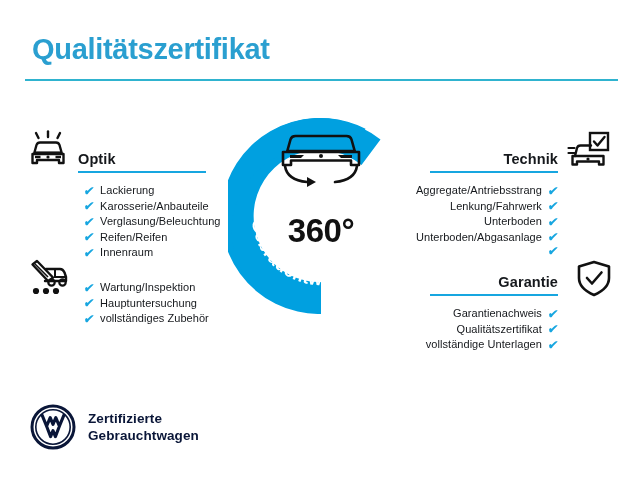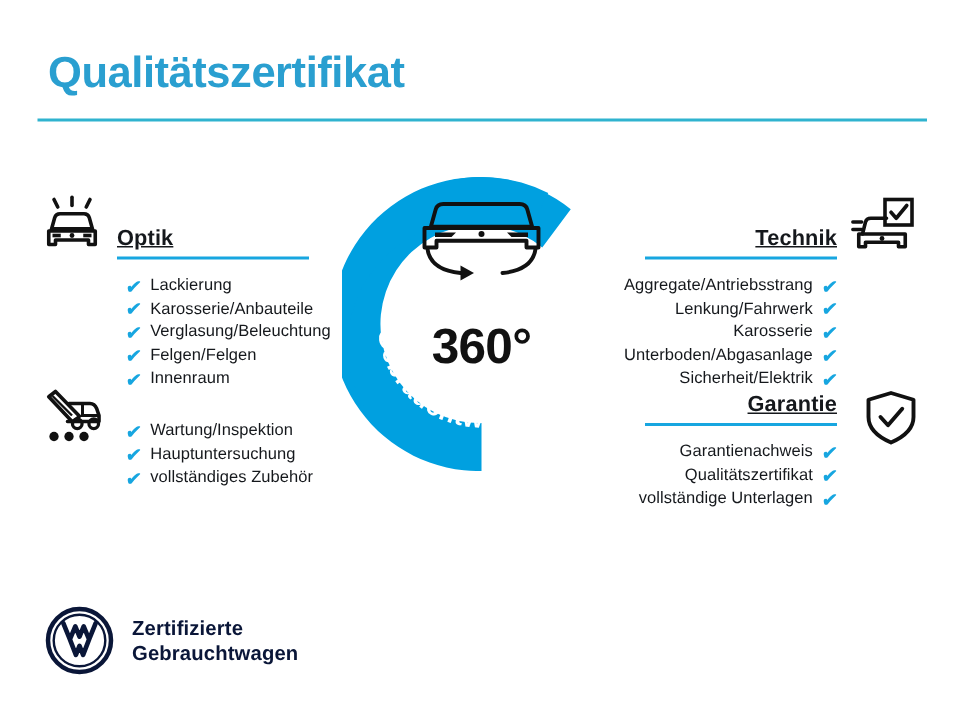--- a/index.html
+++ b/index.html
@@ -46,21 +46,20 @@
     height: 26px;
   }
   .sec-title {
     position: absolute;
     bottom: 4px;
     font-size: 14.5px;
     font-weight: bold;
     color: #15181c;
     white-space: nowrap;
     letter-spacing: 0.1px;
-    text-decoration: underline;
   }
   .sec-rule {
     position: absolute;
     bottom: -2px;
     height: 2px;
     background: #17A6E0;
   }
 
   .list {
     list-style: none;
@@ -99,21 +98,21 @@
 
   #sec-wartung  { left: 78px;  top: 268px; width: 128px; }
   #sec-wartung .sec-rule { left: 0; width: 128px; }
   #sec-wartung .list { margin-top: 12px; margin-left: 6px; }
 
   #sec-technik  { left: 430px; top: 145px; width: 128px; }
   #sec-technik .sec-title { right: 0; }
   #sec-technik .sec-rule { right: 0; width: 128px; }
   #sec-technik .list { margin-top: 12px; margin-right: 4px; }
 
-  #sec-garantie { left: 430px; top: 256px; width: 128px; }
+  #sec-garantie { left: 430px; top: 268px; width: 128px; }
   #sec-garantie .sec-title { right: 0; }
   #sec-garantie .sec-rule { right: 0; width: 128px; }
   #sec-garantie .list { margin-top: 12px; margin-right: 4px; text-align: center; }
 
   
   #sec-technik .list li, #sec-garantie .list li {
     margin-left: -110px;
     width: 238px;
   }
 
@@ -233,21 +232,21 @@
     <li>
         <span class="check">✔</span>
         <span>Karosserie/Anbauteile</span>
       </li>
     <li>
         <span class="check">✔</span>
         <span>Verglasung/Beleuchtung</span>
       </li>
     <li>
         <span class="check">✔</span>
-        <span>Felgen/Felgen</span>
+        <span>Reifen/Reifen</span>
       </li>
     <li>
         <span class="check">✔</span>
         <span>Innenraum</span>
       </li>
   </ul>
 </div>
 
 <div class="section" id="sec-wartung">
   <ul class="list left">
@@ -274,29 +273,28 @@
   <ul class="list right">
     <li>
         <span>Aggregate/Antriebsstrang</span>
         <span class="check">✔</span>
       </li>
     <li>
         <span>Lenkung/Fahrwerk</span>
         <span class="check">✔</span>
       </li>
     <li>
-        <span>Karosserie</span>
+        <span>Unterboden</span>
         <span class="check">✔</span>
       </li>
     <li>
         <span>Unterboden/Abgasanlage</span>
         <span class="check">✔</span>
       </li>
     <li>
-        <span>Sicherheit/Elektrik</span>
         <span class="check">✔</span>
       </li>
   </ul>
 </div>
 
 <div class="section" id="sec-garantie">
   <div class="sec-head">
     <span class="sec-title">Garantie</span>
     <span class="sec-rule"></span>
   </div>

